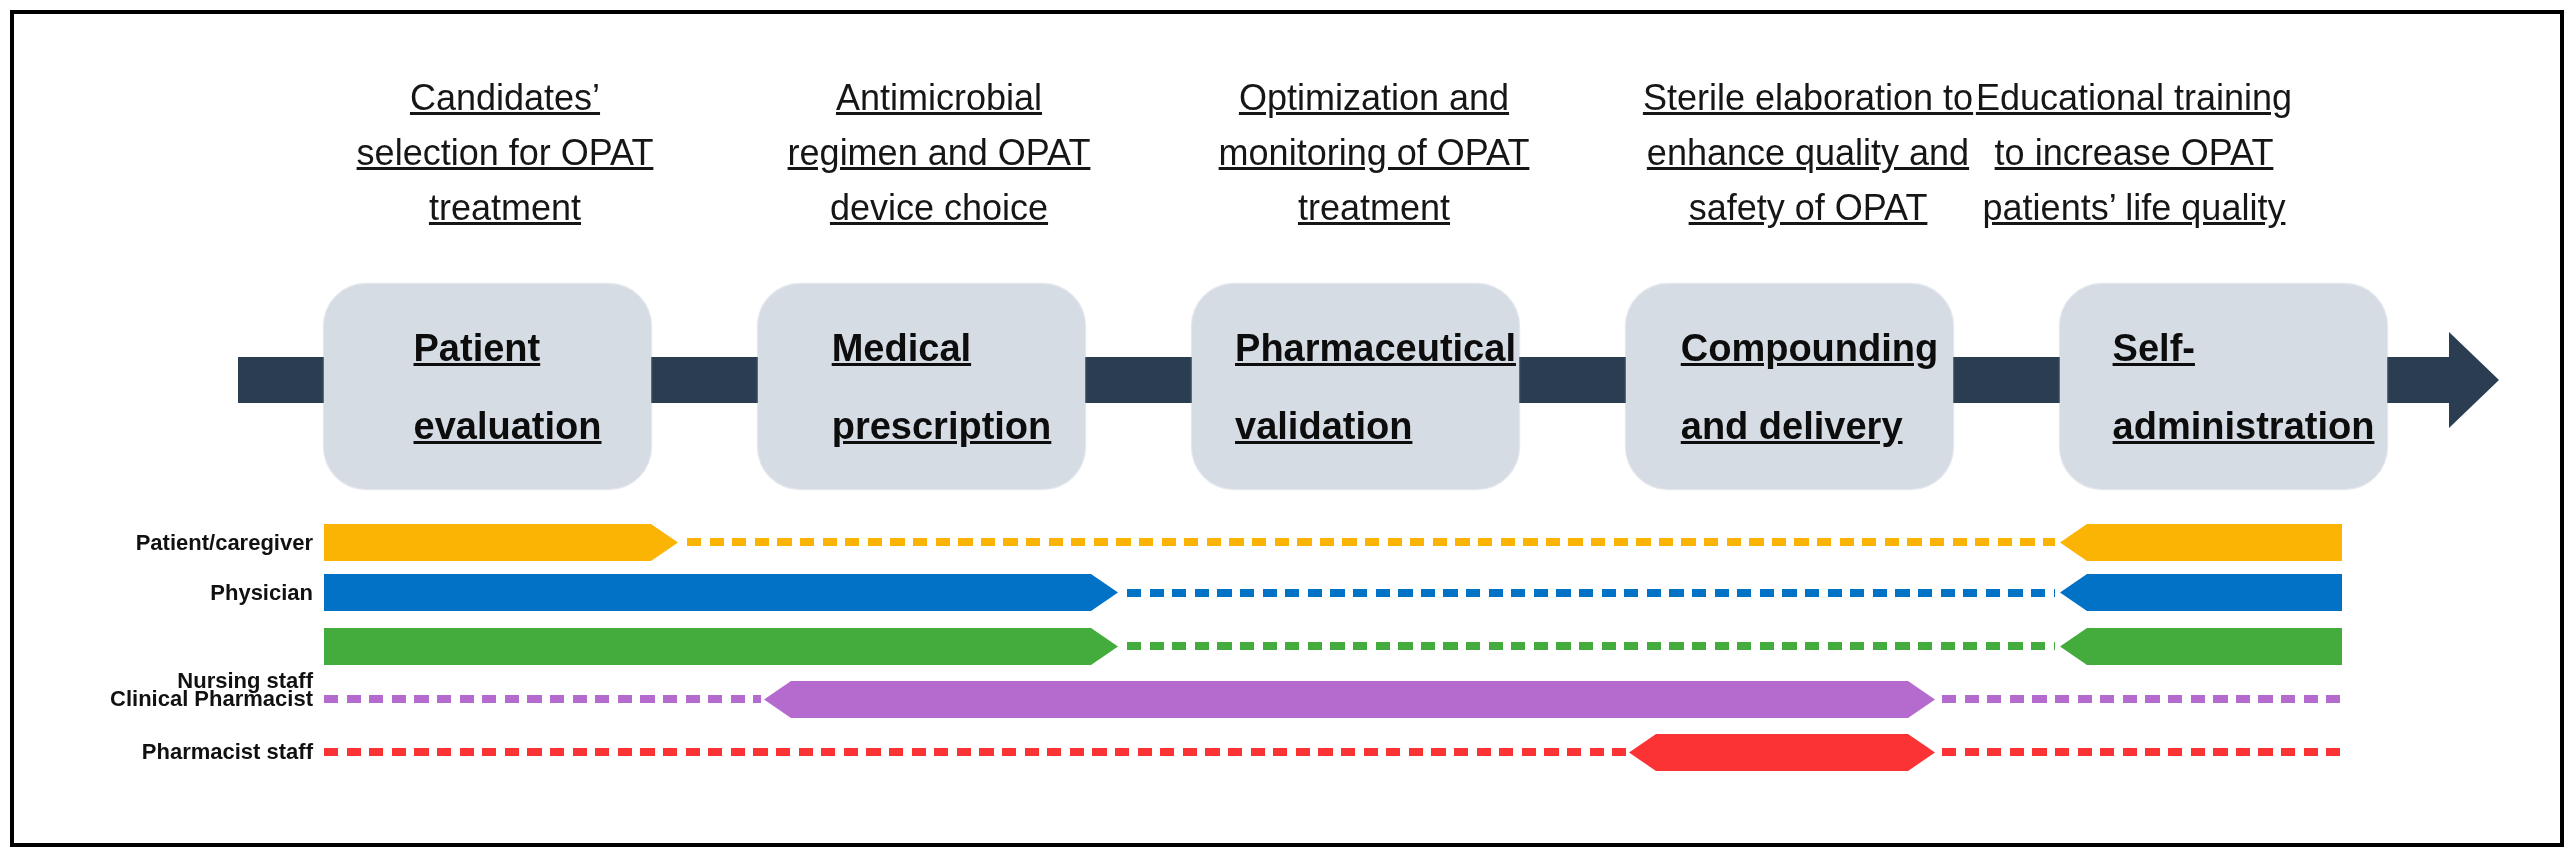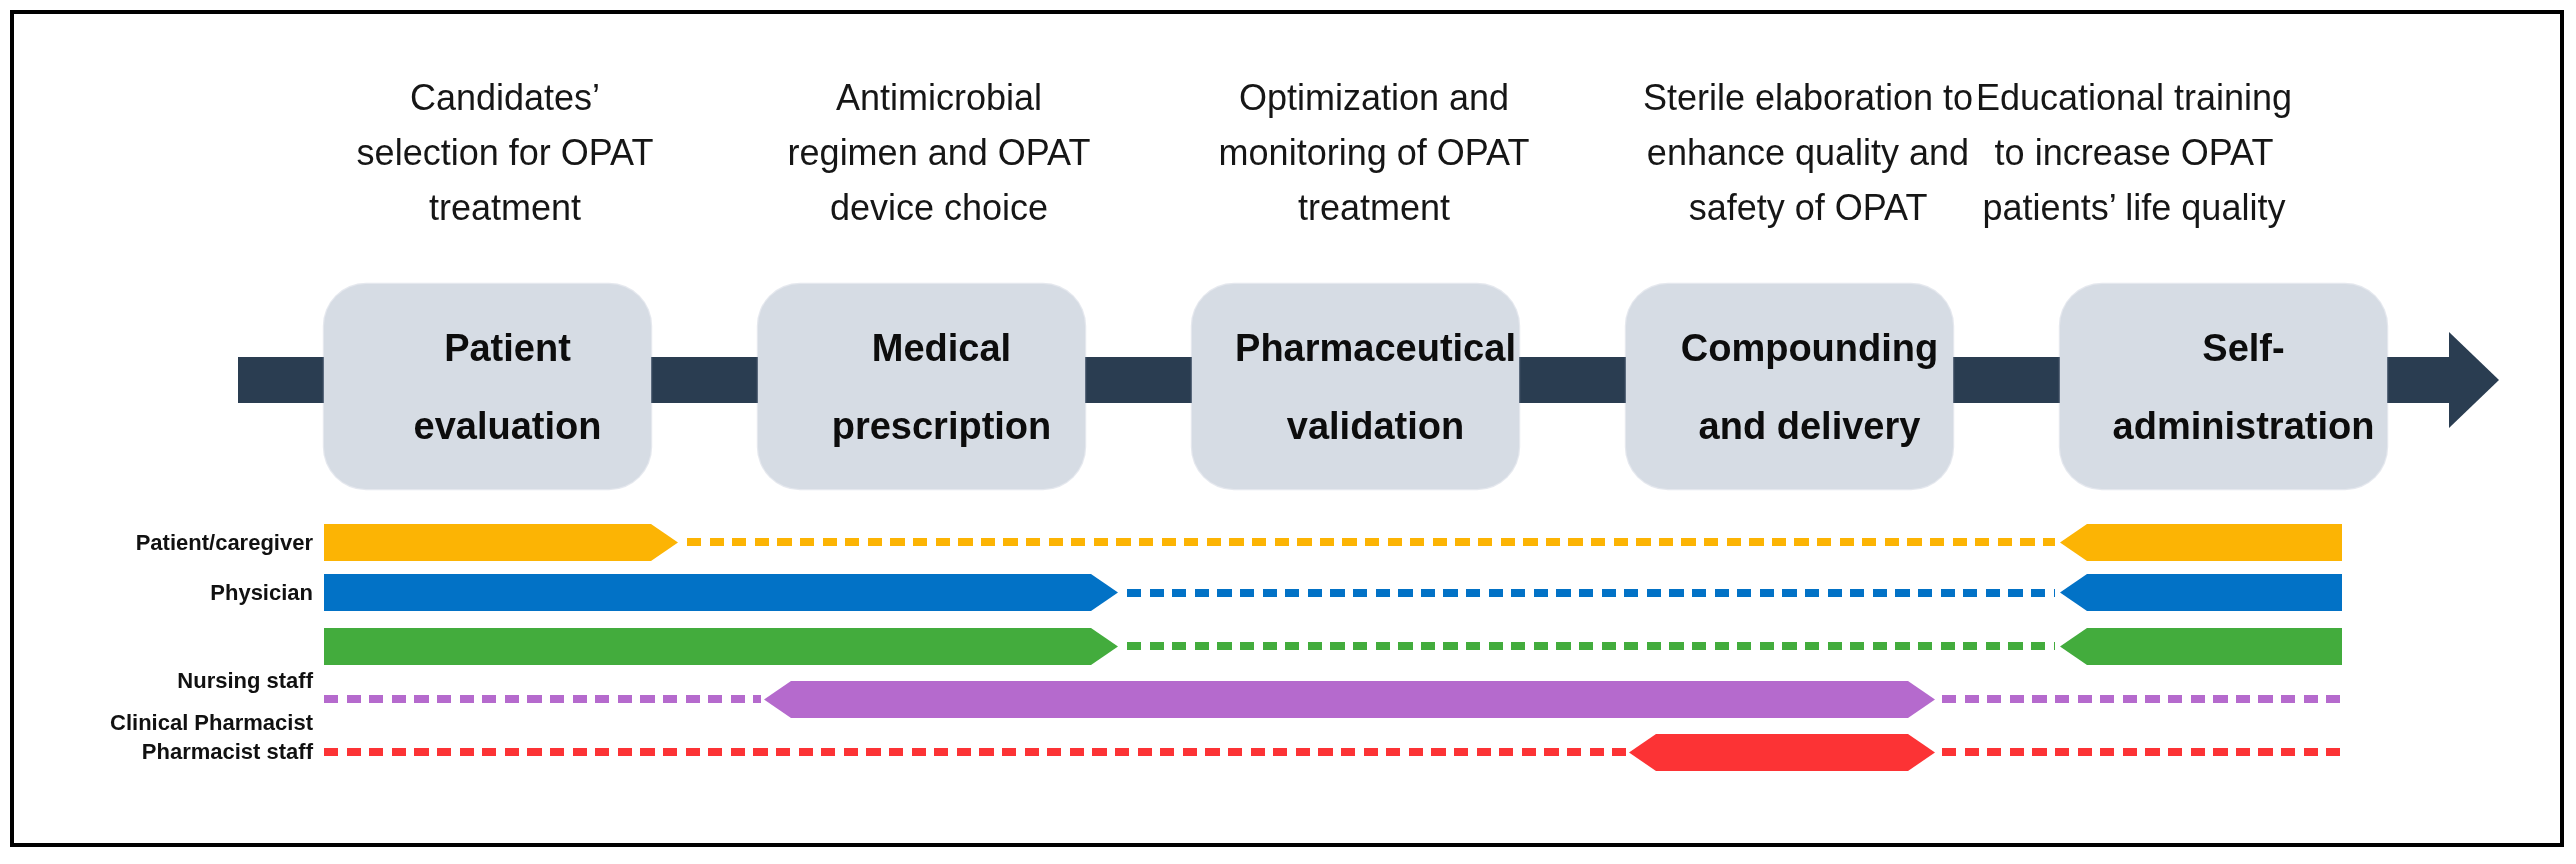--- a/index.html
+++ b/index.html
@@ -1,34 +1,34 @@
 <!DOCTYPE html>
 <html style="font-size:9.5px"><head>
 <meta charset="utf-8">
 <style>
   html,body{margin:0;padding:0;background:#ffffff;}
   body{width:2576px;height:865px;position:relative;font-family:"Liberation Sans",sans-serif;}
   .frame{position:absolute;left:9.5px;top:9.5px;width:2546px;height:829px;border:4.2px solid #000;background:#fff;}
-  .prelines{white-space:pre-line;}
+  .prelines{white-space:pre-line;text-decoration:underline;}
 
   
   .desc{position:absolute;top:70px;width:416px;font-size:36px;line-height:55px;
         color:#161616;text-align:center;}
 
   
   .shaft{position:absolute;left:238px;top:357px;width:2215px;height:46px;background:var(--arrow);}
   .head{position:absolute;left:2449px;top:332px;width:0;height:0;
         border-top:48px solid transparent;border-bottom:48px solid transparent;
         border-left:50px solid var(--arrow);}
 
   
   .stage-box{position:absolute;top:284px;width:327px;height:205px;border-radius:42px;
              background:var(--box);display:flex;align-items:center;justify-content:center;
              box-shadow:0 0 0 1.2px rgba(180,190,205,.35);}
-  .stage-box .lbl{font-size:38px;line-height:78px;font-weight:bold;color:#0d0d0d;text-align:center;margin-left:40px;}
+  .stage-box .lbl{font-size:38px;line-height:78px;font-weight:bold;color:#0d0d0d;margin-left:40px;}
 
   
   .role-label{position:absolute;left:36px;width:277px;height:42px;line-height:42px;
               text-align:right;font-size:22px;font-weight:bold;color:#111;}
   .seg{position:absolute;height:37px;background:var(--c);}
   .seg-point-right{clip-path:polygon(0 0,calc(100% - 27px) 0,100% 50%,calc(100% - 27px) 100%,0 100%);}
   .seg-point-left{clip-path:polygon(27px 0,100% 0,100% 100%,27px 100%,0 50%);}
   .seg-point-both{clip-path:polygon(27px 0,calc(100% - 27px) 0,100% 50%,calc(100% - 27px) 100%,27px 100%,0 50%);}
   .dash{position:absolute;height:8.3px;
         background-image:repeating-linear-gradient(90deg,var(--c) 0 14.3px,transparent 14.3px 22.6px);}
@@ -97,21 +97,21 @@
 </div>
 
 <div style="--c: #43AC3D;">
   <div class="role-label" style="top:660px">Nursing staff</div>
   <div class="seg seg-point-right" style="left:324px;top:628px;width:794px"></div>
   <div class="dash" style="left:1127px;top:642px;width:928px"></div>
   <div class="seg seg-point-left" style="left:2060px;top:628px;width:282px"></div>
 </div>
 
 <div style="--c: #B56ACD;">
-  <div class="role-label" style="top:702px">Clinical Pharmacist</div>
+  <div class="role-label" style="top:678px">Clinical Pharmacist</div>
   <div class="dash" style="left:324px;top:695px;width:437px"></div>
   <div class="seg seg-point-both" style="left:764px;top:681px;width:1171px"></div>
   <div class="dash" style="left:1942px;top:695px;width:401px"></div>
 </div>
 
 <div style="--c: #FC3335;">
   <div class="role-label" style="top:731px">Pharmacist staff</div>
   <div class="dash" style="left:324px;top:748px;width:1302px"></div>
   <div class="seg seg-point-both" style="left:1629px;top:734px;width:306px"></div>
   <div class="dash" style="left:1942px;top:748px;width:401px"></div>

